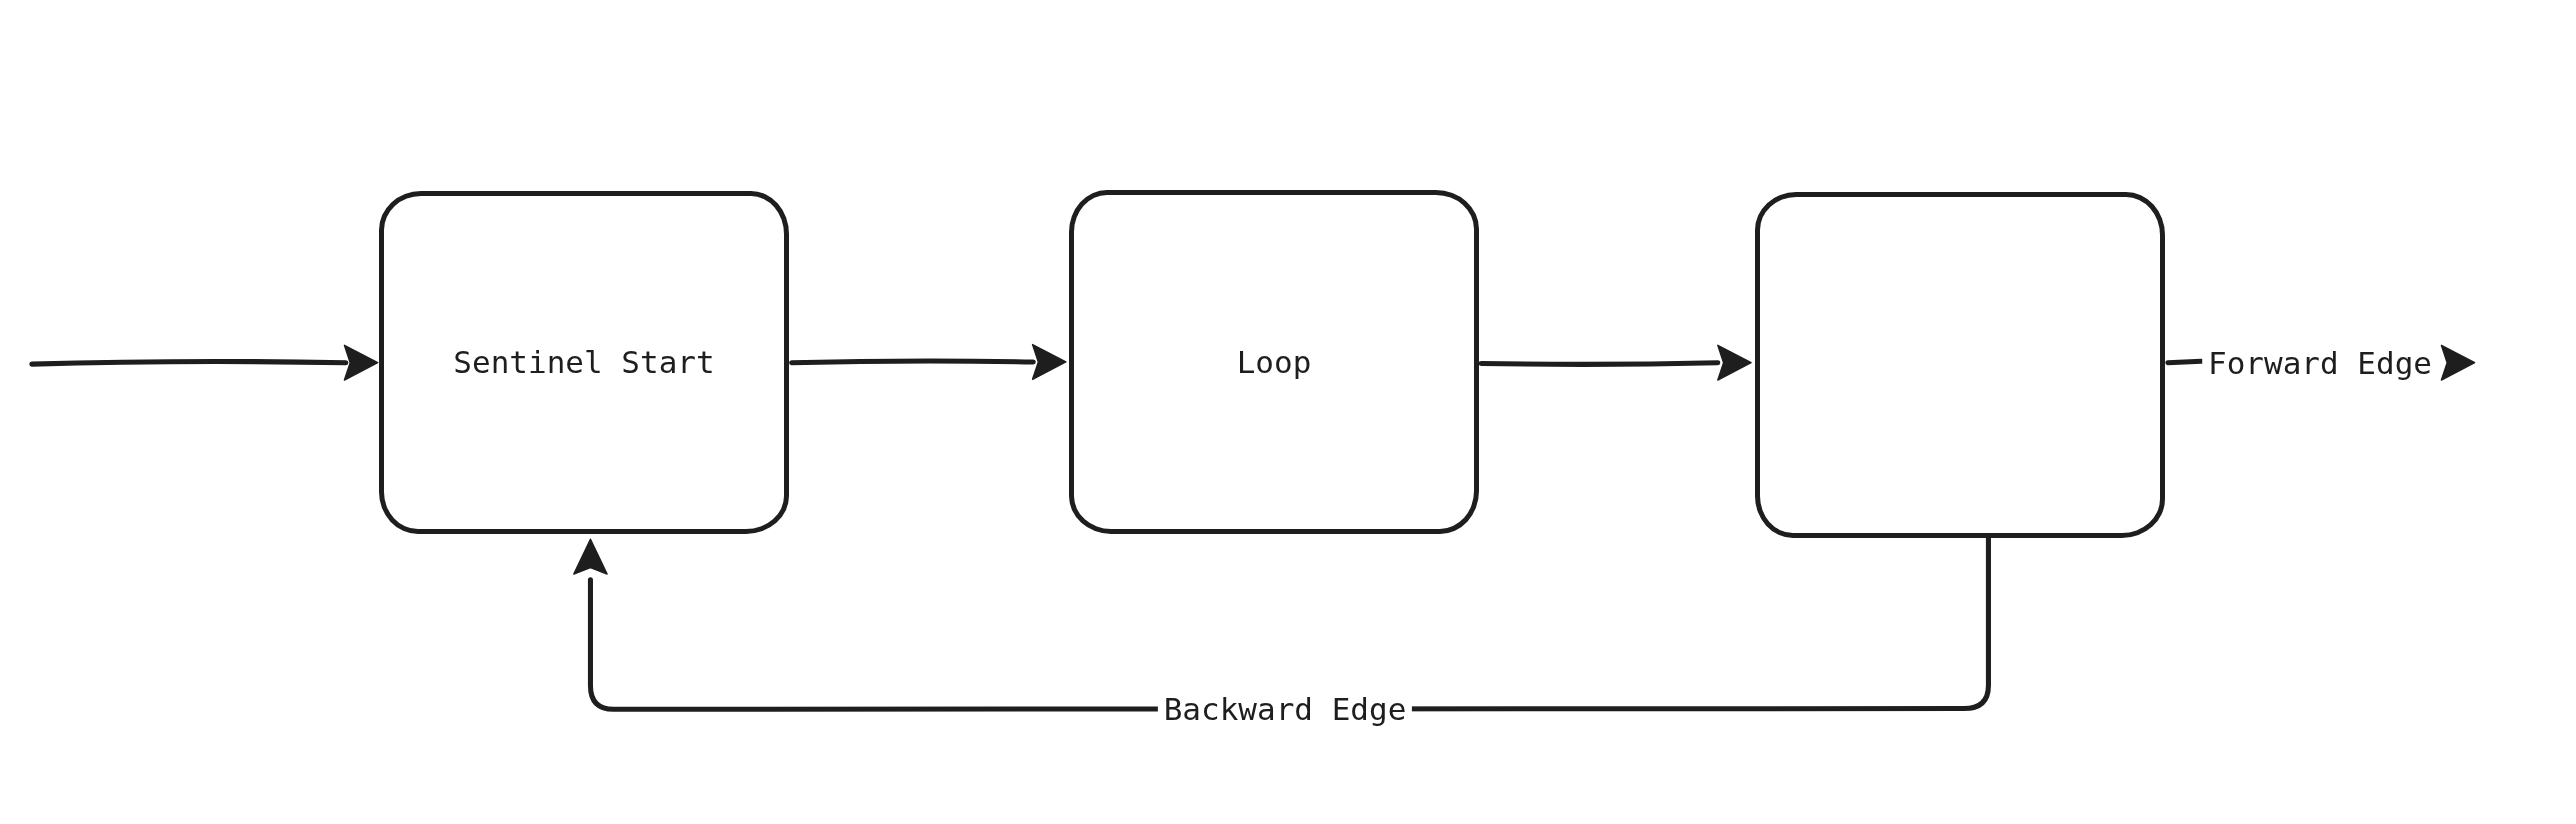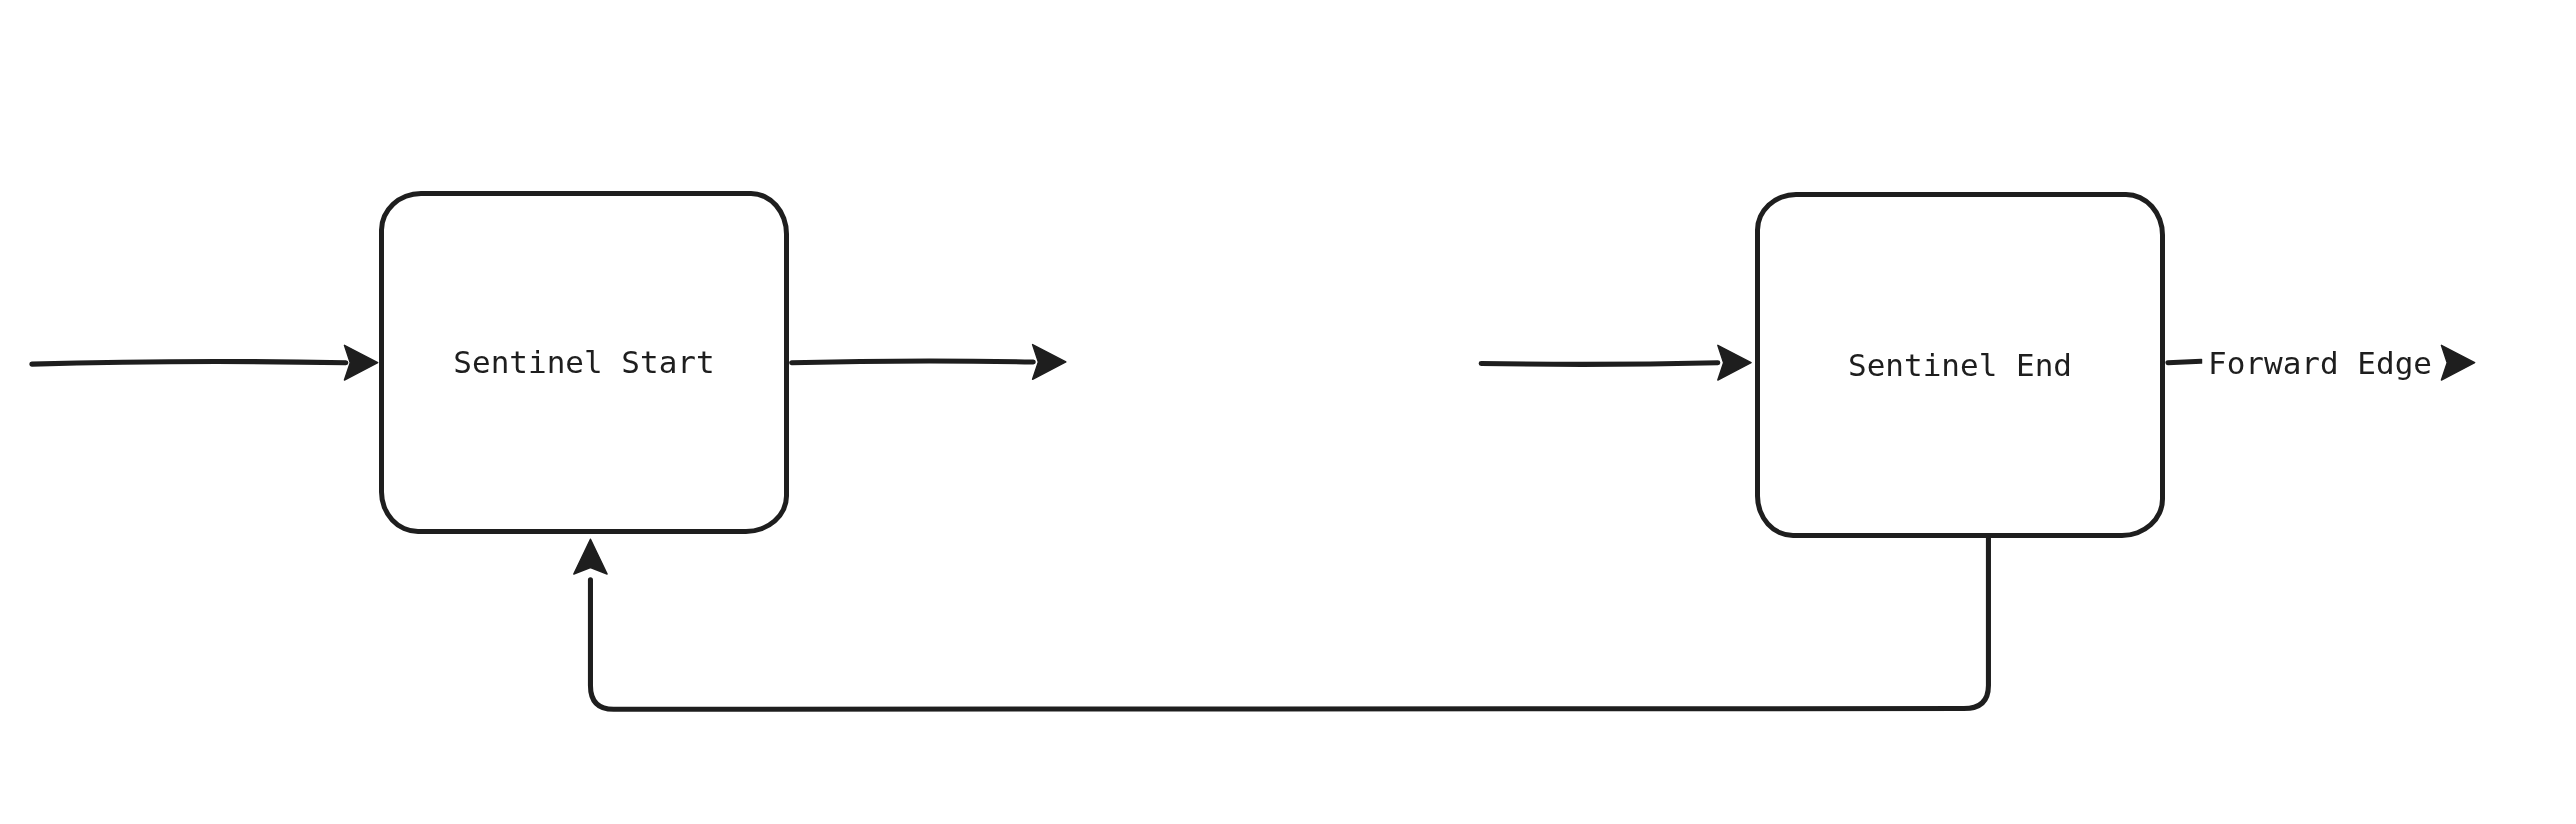--- a/index.html
+++ b/index.html
@@ -104,22 +104,25 @@
     <polygon class="edge-fill" points="3420,468 3374,444 3382,468 3374,492"></polygon>
 
     <path class="edge-stroke" d="M 2748 710 L 2748 914 Q 2748 946 2714 946 L 848 947 Q 816 947 816 914 L 816 768"></path>
     <polygon class="edge-fill" points="816,712 793,760 816,751 839,760"></polygon>
   </svg>
 
   <div class="node node-1">
     <span>Sentinel Start</span>
   </div>
 
+  <div class="node node-2">
+    <span>Loop</span>
+  </div>
 
   <div class="node node-3">
-    <span>Sentinel End</span>
   </div>
 
   <div class="edge-label forward">Forward Edge</div>
 
+  <div class="edge-label backward">Backward Edge</div>
 
 </div>
 
 
 </body></html>

